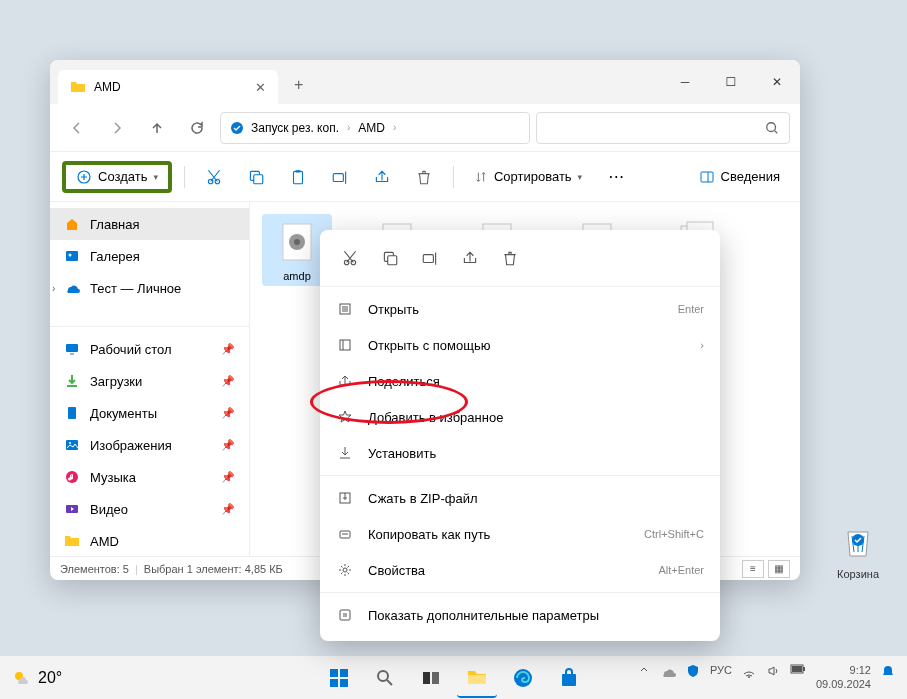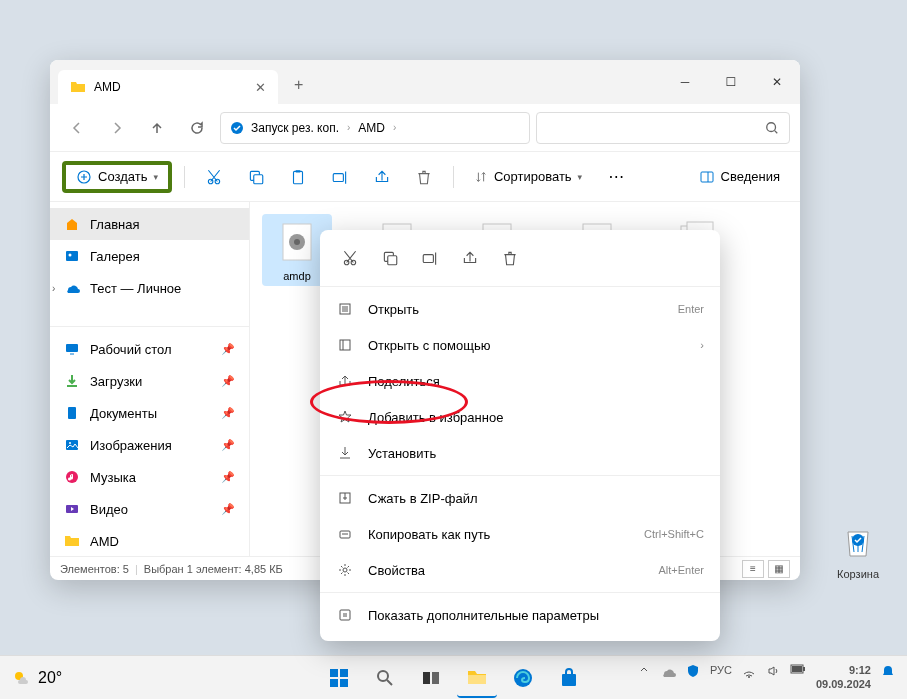--- a/index.html
+++ b/index.html
@@ -56,21 +56,21 @@
 .highlight{position:absolute;left:310px;top:380px;width:158px;height:44px;border:3px solid #e81123;border-radius:50%;z-index:101;pointer-events:none;}
 .desktop-icon{position:absolute;right:28px;top:520px;display:flex;flex-direction:column;align-items:center;gap:8px;cursor:pointer;}
 .desktop-icon-img{width:40px;height:40px;}
 .desktop-label{font-size:11px;color:#333;}
 .taskbar{position:absolute;bottom:0;left:0;right:0;height:44px;background:#f3f3f3;border-top:1px solid #ddd;display:flex;align-items:center;padding:0 12px;}
 .tb-weather{display:flex;align-items:center;gap:6px;font-size:16px;}
 .tb-center{position:absolute;left:50%;transform:translateX(-50%);display:flex;gap:6px;}
 .tb-item{width:40px;height:40px;display:flex;align-items:center;justify-content:center;cursor:pointer;border-radius:4px;}
 .tb-item.active{border-bottom:2px solid #0078d4;}
 .tb-right{margin-left:auto;display:flex;align-items:flex-start;gap:10px;font-size:11px;color:#555;}
-.tb-time{text-align:right;line-height:1.2;font-weight:bold;}
+.tb-time{text-align:right;line-height:1.2;}
 svg{display:block;}
 </style>
 </head>
 <body>
 
 <div class="window">
   <div class="titlebar">
     <div class="tab">
       <span class="tab-icon">
           <svg width="16" height="16" viewBox="0 0 16 16">

